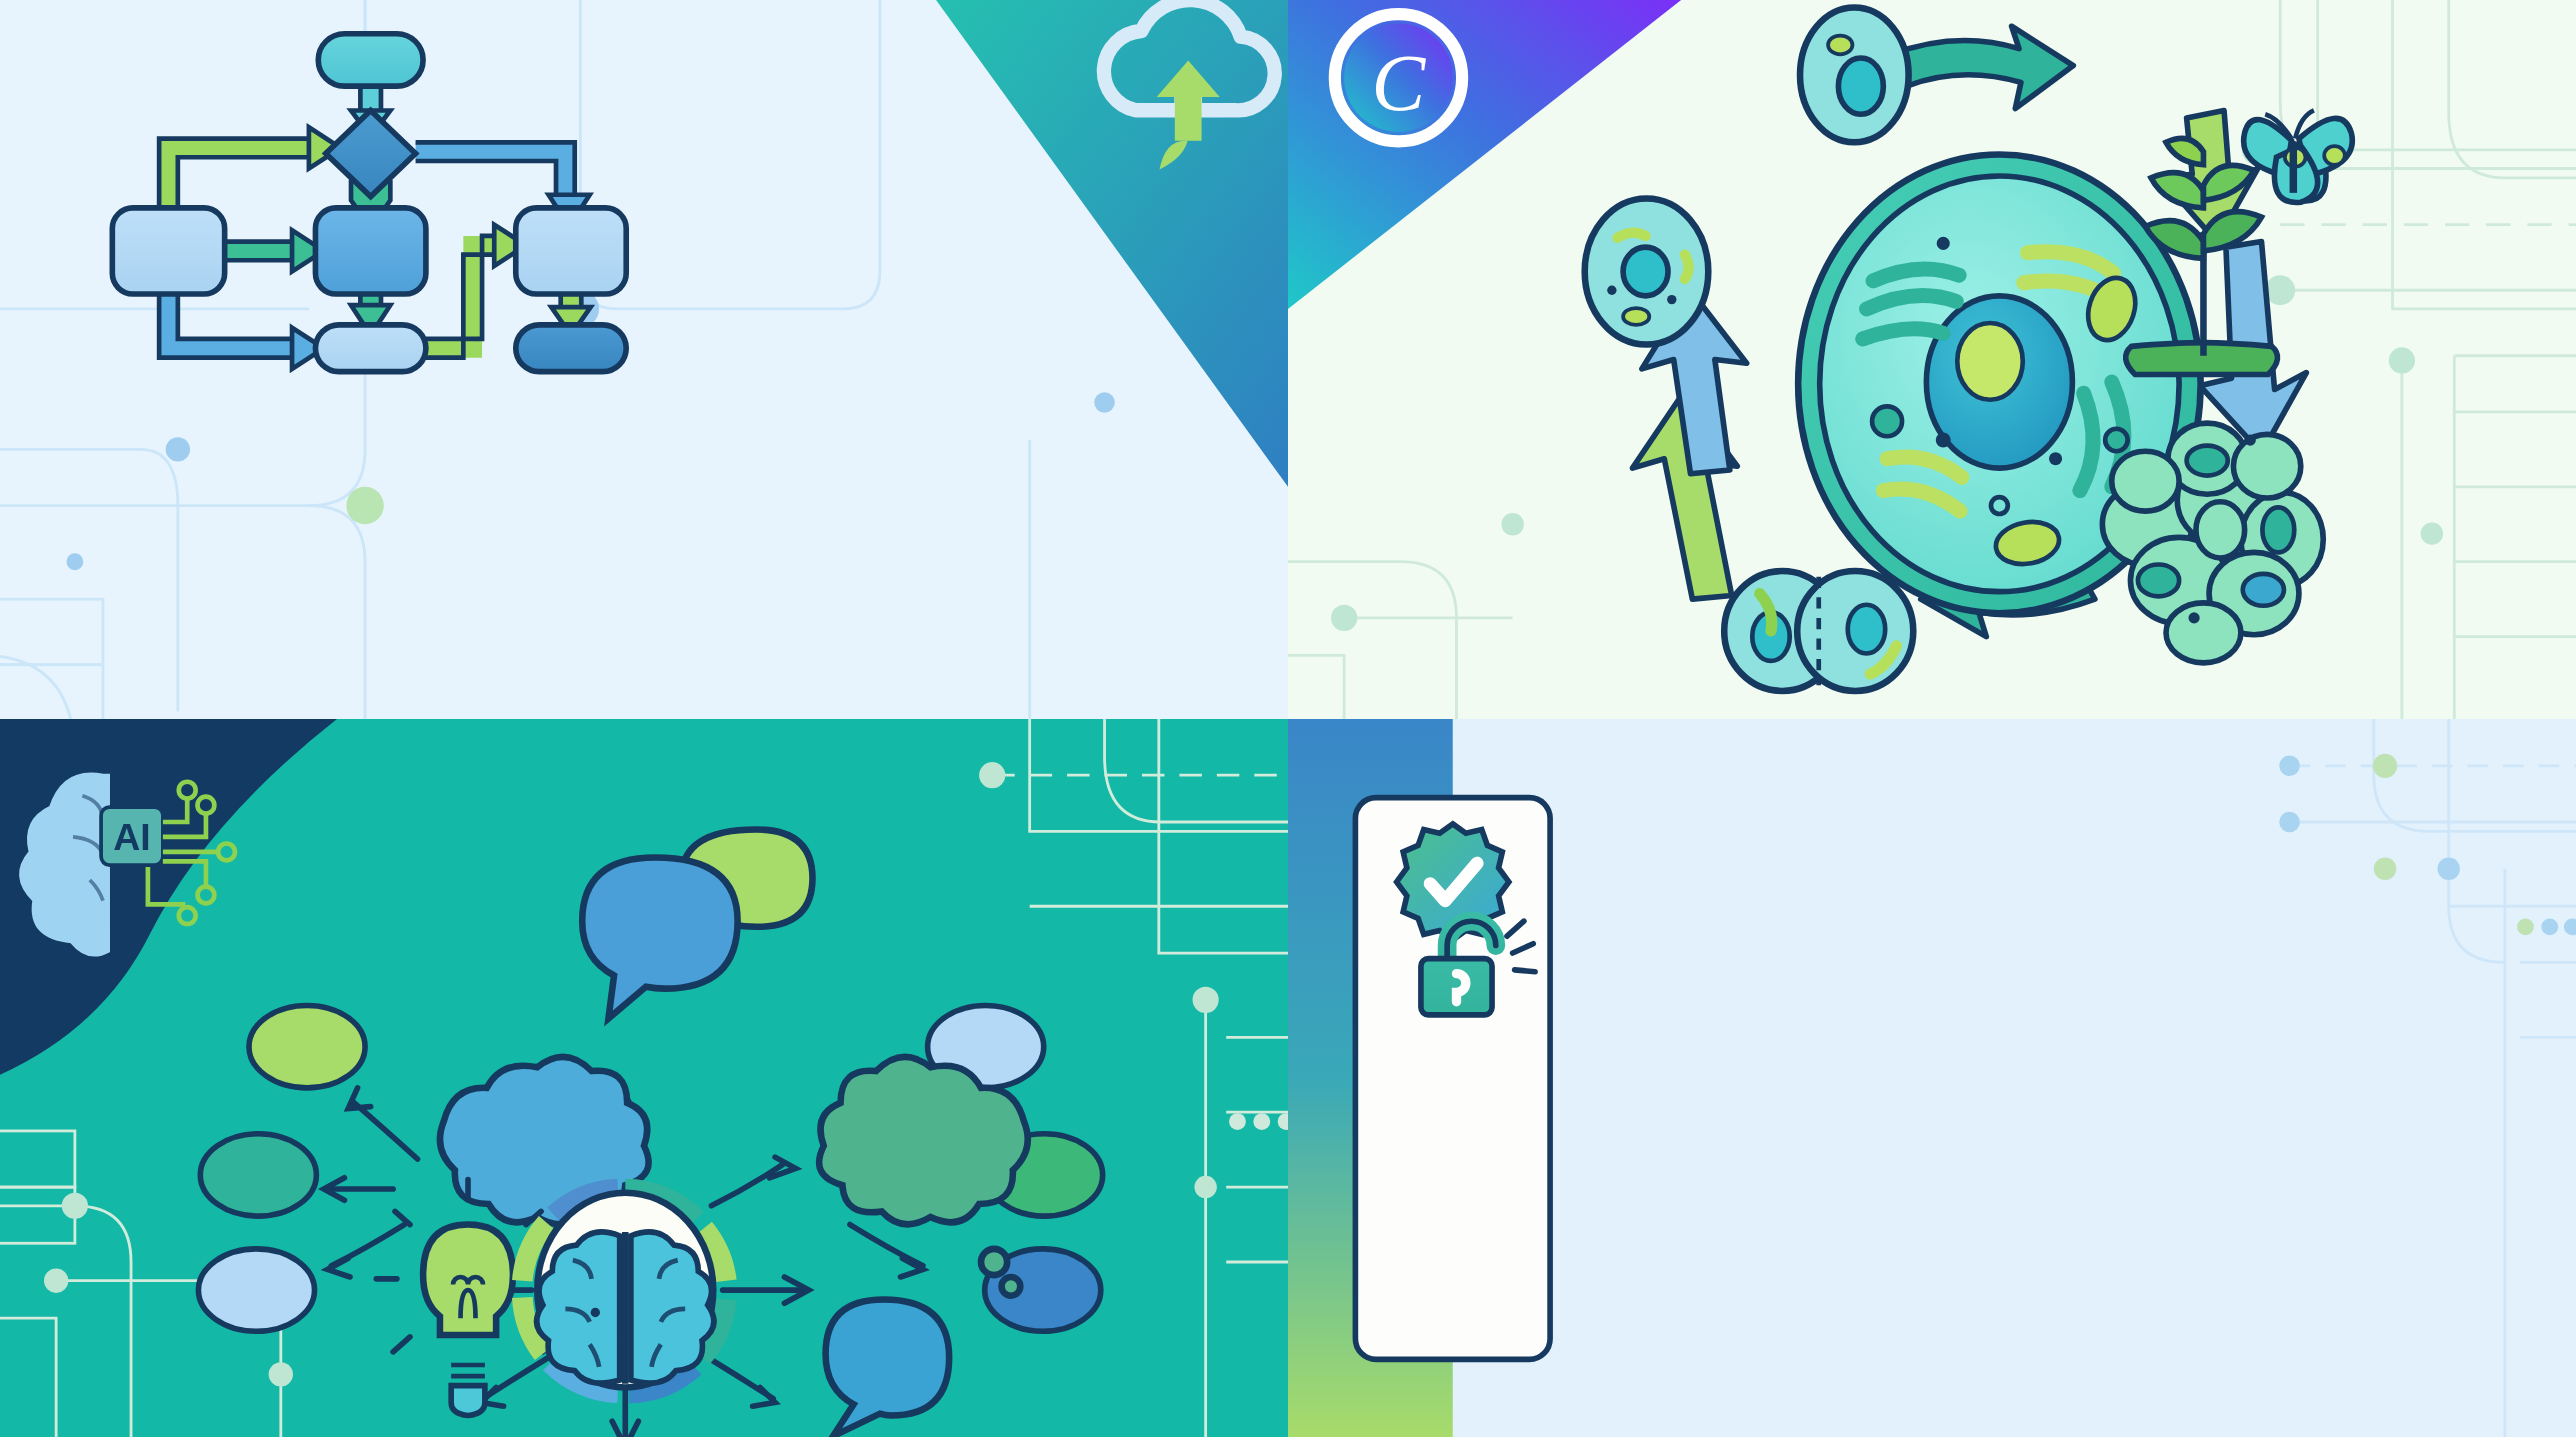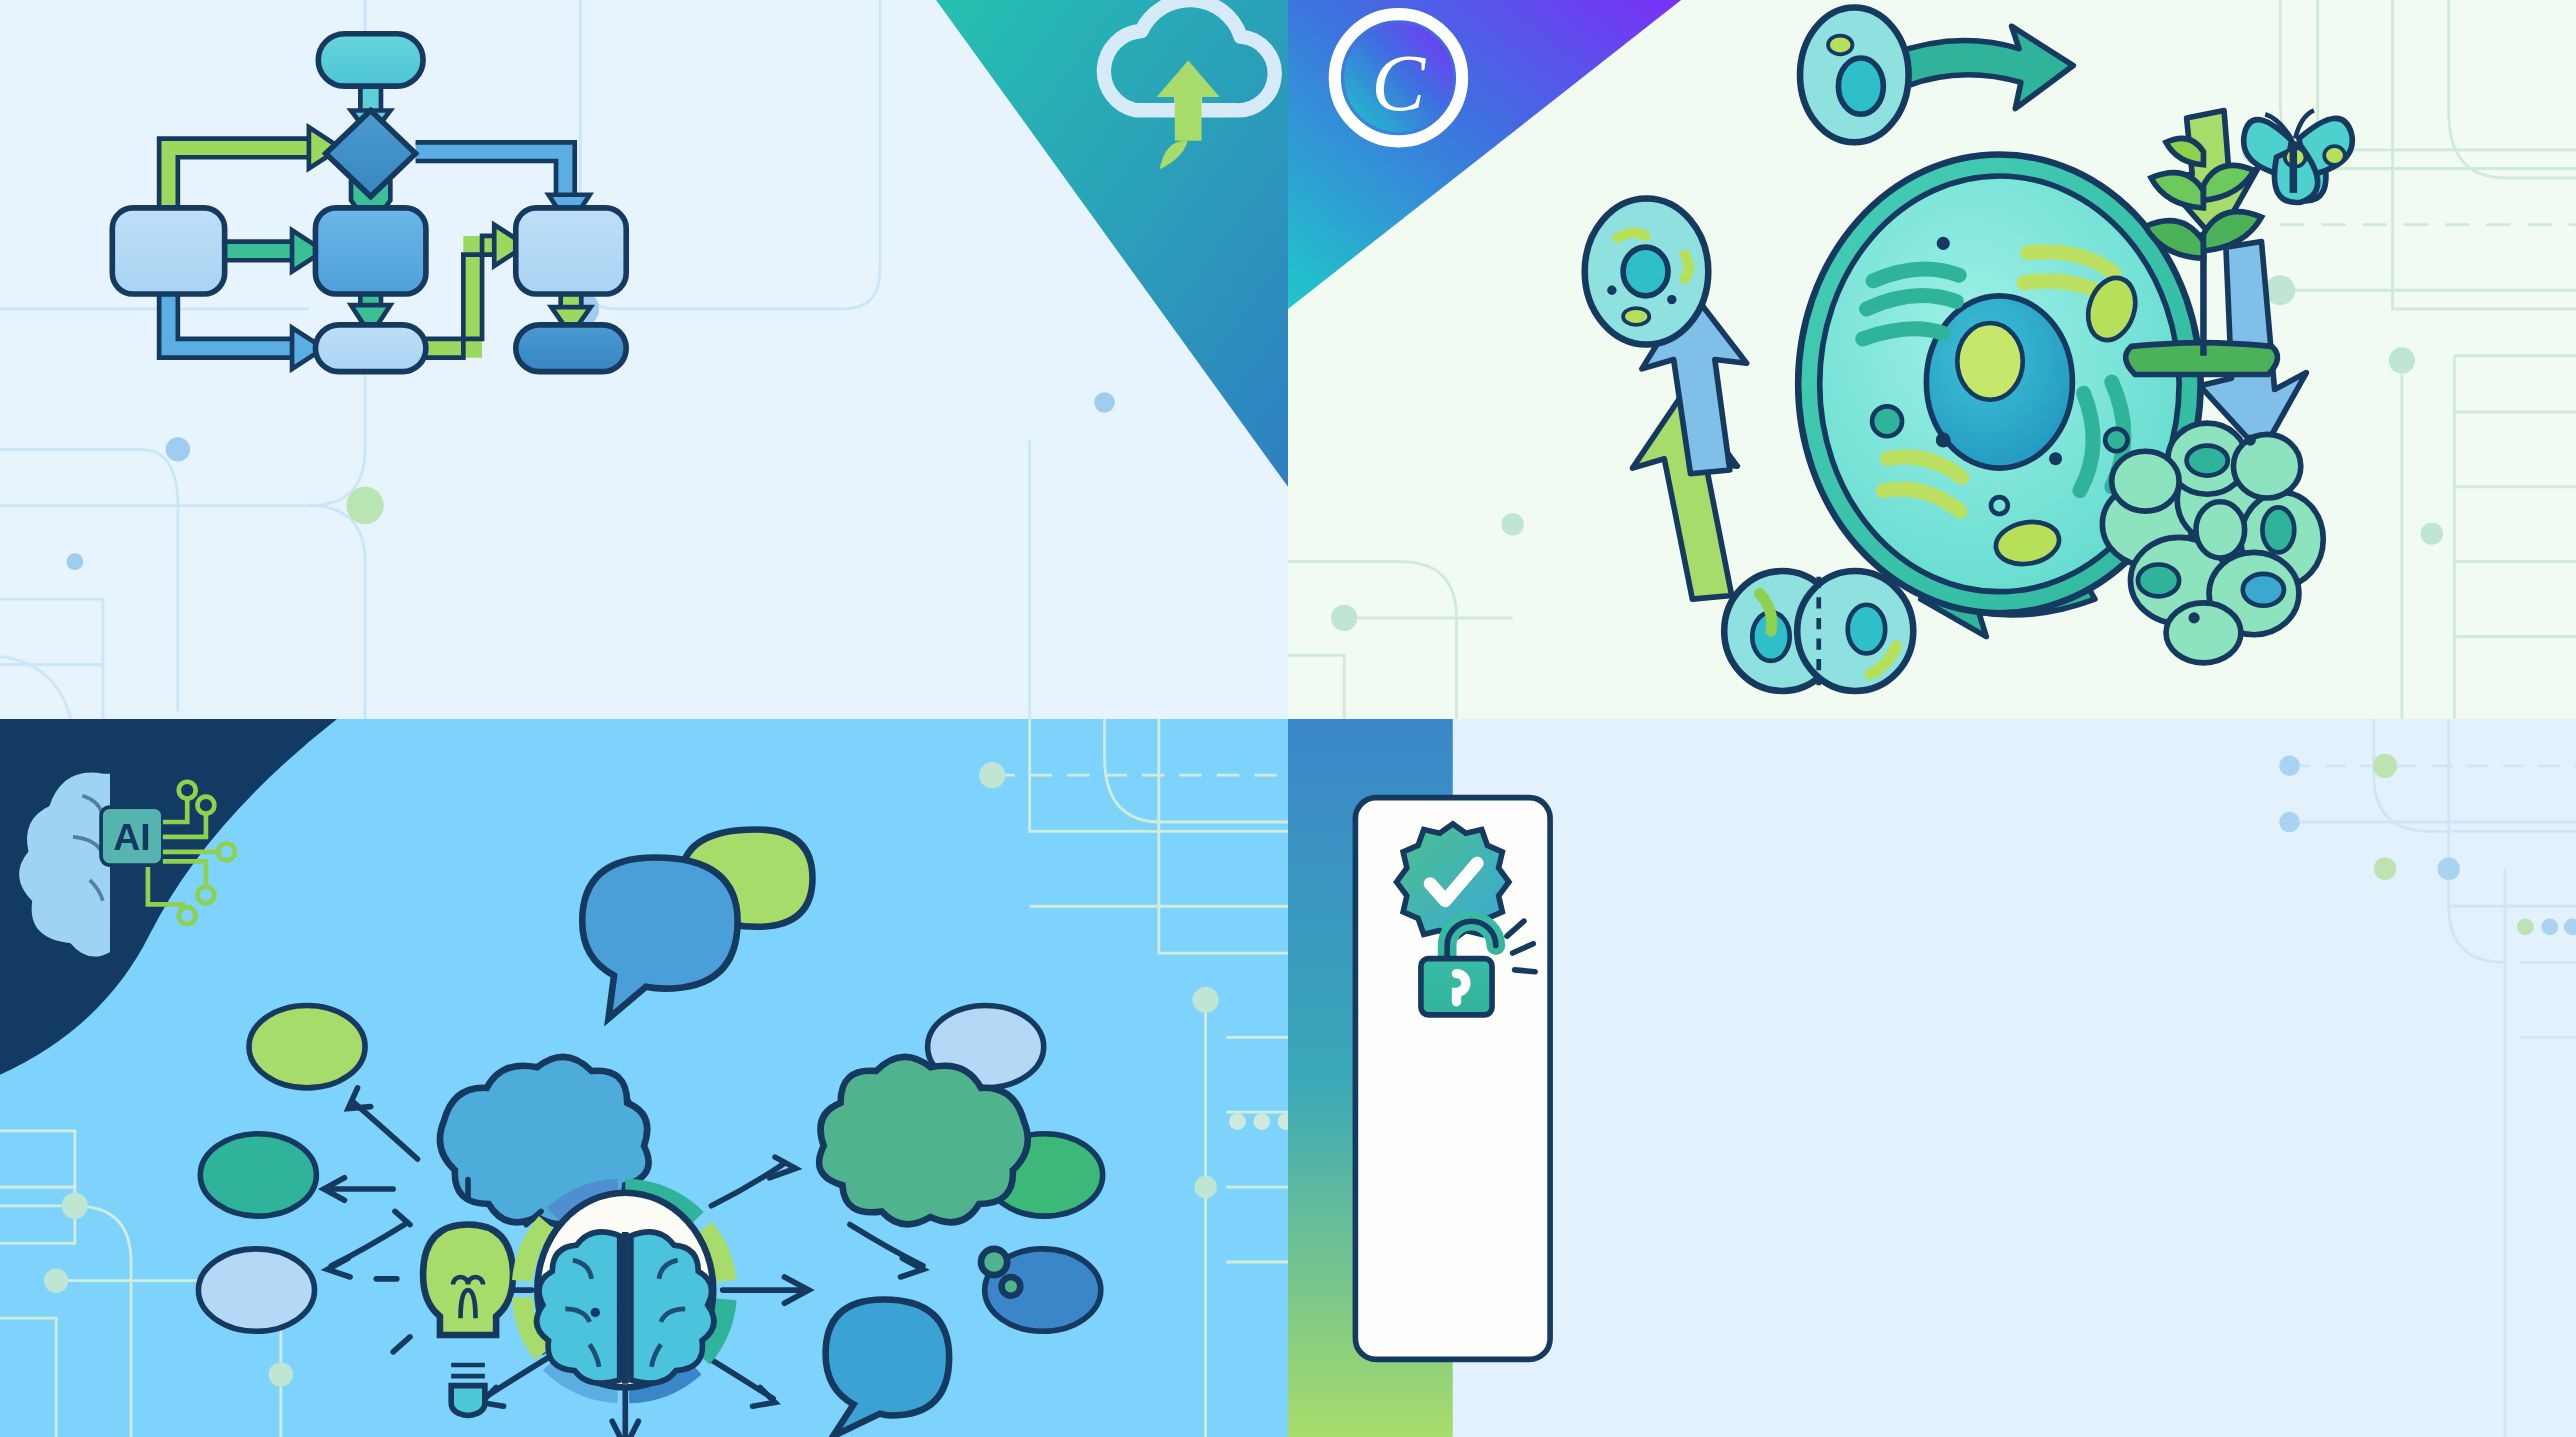--- a/index.html
+++ b/index.html
@@ -13,21 +13,21 @@
     display: grid;
     grid-template-columns: 1288px 1288px;
     grid-template-rows: 719px 719px;
   }
   .panel { position: relative; overflow: hidden; }
   .panel svg { position: absolute; inset: 0; width: 100%; height: 100%; display: block; }
 
   
   .p-flow     { background: #e8f4fd; }
   .p-cell     { background: #f2fbf1; }
-  .p-mind     { background: #7dd3fc; }
+  .p-mind     { background: #14b8a6; }
   .p-tree     { background: #e2f1fc; }
 </style>
 </head>
 <body>
 
 <div id="grid">
 
   <div class="panel p-flow">
     <svg viewBox="0 0 1376 768" preserveAspectRatio="none">
       <defs>

